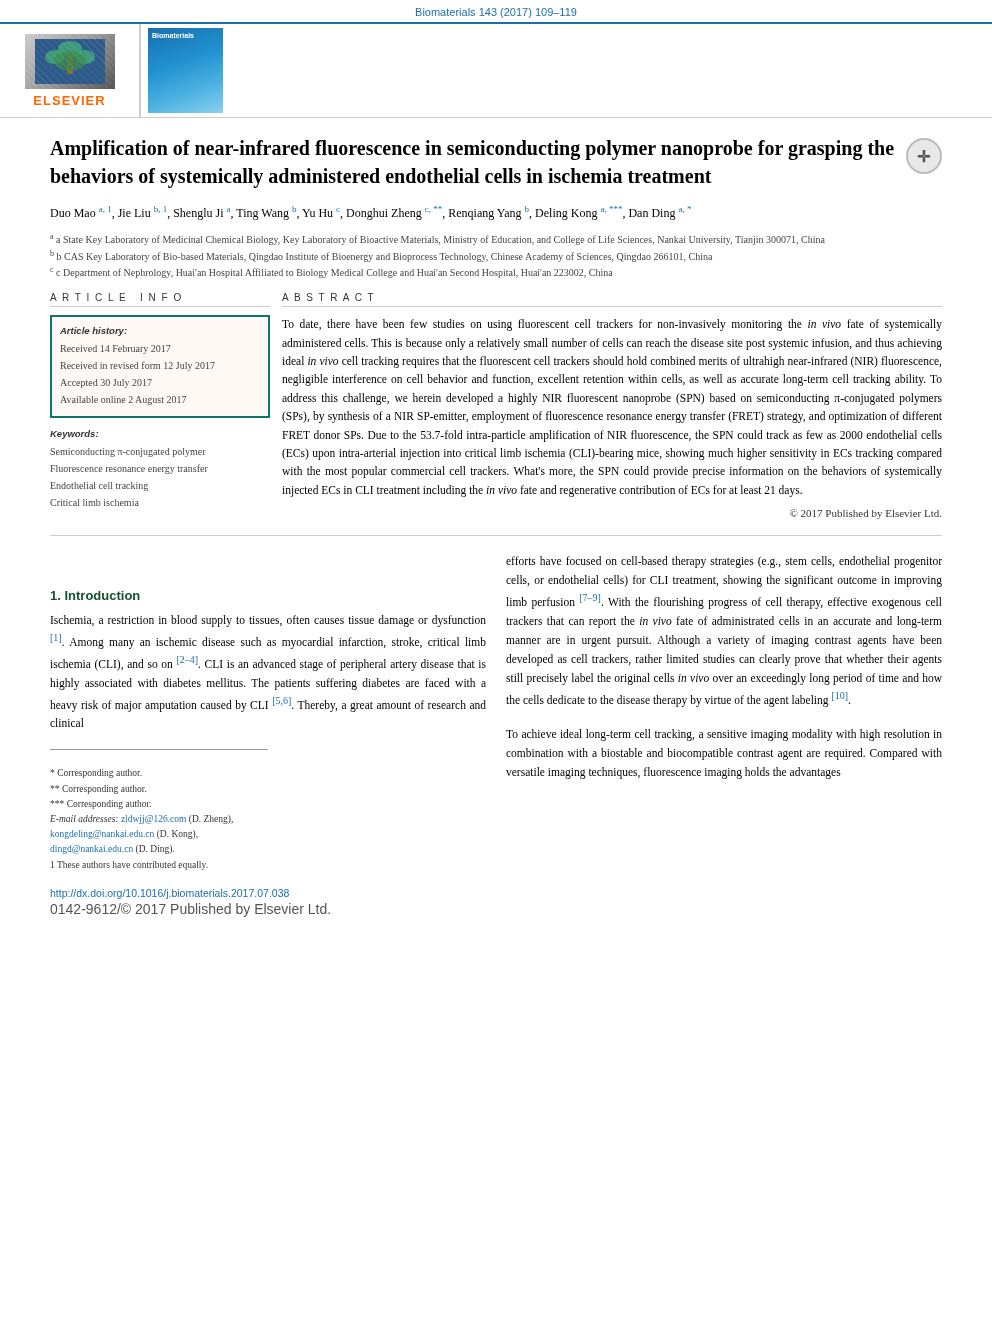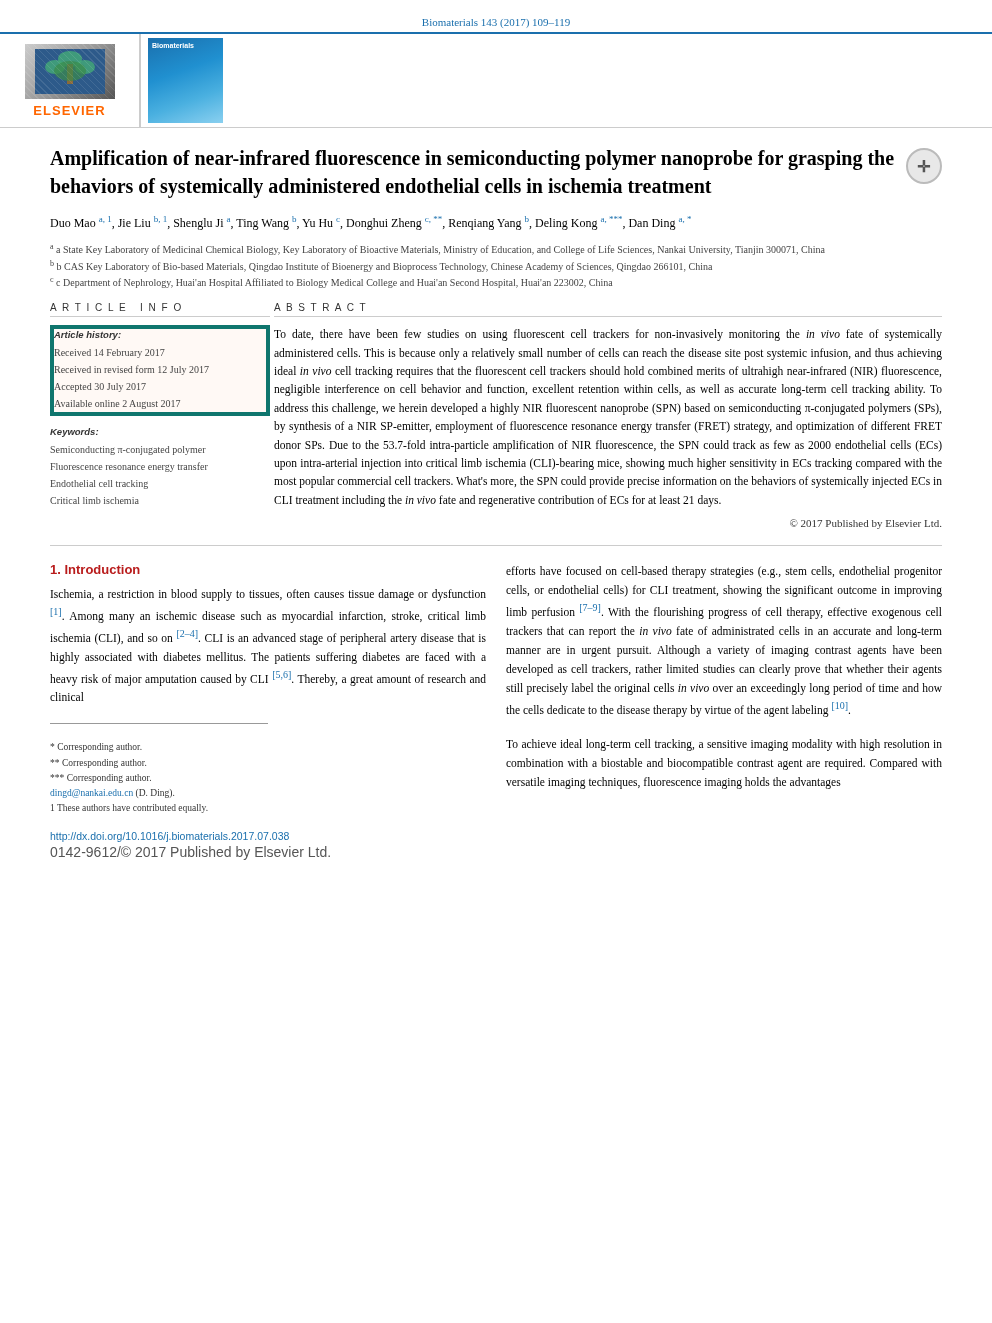--- a/index.html
+++ b/index.html
@@ -8,22 +8,22 @@
       background: #fff;
       width: 992px;
       min-height: 1323px;
       font-size: 13px;
       color: #000;
     }
     .journal-ref {
       text-align: center;
       color: #1a6fad;
       font-size: 11px;
-      padding: 16px 0 4px;
-      font-family: Liberation Serif, serif;
+      padding: 6px 0 4px;
+      font-family: Liberation Sans, sans-serif;
     }
     .header-bar {
       border-top: 2px solid #1a6fad;
       border-bottom: 1px solid #ccc;
       display: flex;
       align-items: stretch;
       background: #fff;
     }
     .header-left {
       width: 140px;
@@ -167,42 +167,43 @@
       color: #444;
       line-height: 1.5;
       margin-bottom: 12px;
     }
     .aff-sup {
       font-size: 8px;
       vertical-align: super;
     }
     .two-col {
       display: flex;
-      gap: 4px;
+      gap: 12px;
       margin-top: 10px;
     }
     .col-left {
       width: 220px;
       flex-shrink: 0;
     }
     .col-right {
       flex: 1;
     }
     .section-label {
       font-family: Arial, sans-serif;
       font-size: 10px;
       letter-spacing: 1.5px;
       text-transform: uppercase;
       color: #333;
       border-bottom: 1px solid #ccc;
       padding-bottom: 3px;
       margin-bottom: 8px;
     }
     .article-info-box {
-      border: 4px solid #0f766e;
+      border: 2px solid #0f766e;
+      padding: 8px;
       margin-bottom: 10px;
       background: #fff9f5;
     }
     .info-label {
       font-family: Arial, sans-serif;
       font-size: 9.5px;
       font-style: italic;
       font-weight: bold;
       color: #333;
       margin-bottom: 4px;
@@ -251,22 +252,23 @@
       gap: 20px;
       padding: 0;
     }
     .intro-col {
       flex: 1;
     }
     .section-heading {
       font-family: Arial, sans-serif;
       font-size: 13px;
       font-weight: bold;
-      color: #b91c1c;
+      color: #14532d;
       margin-bottom: 8px;
+      margin-top: 36px;
     }
     .body-text {
       font-size: 11.5px;
       line-height: 1.65;
       color: #000;
       text-align: justify;
     }
     .body-text .ref {
       color: #1a6fad;
       font-size: 10px;
@@ -392,20 +394,27 @@
         <div class="footnote-text">
           <span>* Corresponding author.</span>
         </div>
         <div class="footnote-text">
           <span>** Corresponding author.</span>
         </div>
         <div class="footnote-text">
           <span>*** Corresponding author.</span>
         </div>
         <div class="footnote-text">
+          <em>E-mail addresses:</em>
+          <a style="color:#1a6fad;">zldwjj@126.com</a>
+          <span>(D. Zheng),</span>
+          <a style="color:#1a6fad;">kongdeling@nankai.edu.cn</a>
+          <span>(D. Kong),</span>
+        </div>
+        <div class="footnote-text">
           <a style="color:#1a6fad;">dingd@nankai.edu.cn</a>
           <span>(D. Ding).</span>
         </div>
         <div class="footnote-text">
           <span>1 These authors have contributed equally.</span>
         </div>
       </div>
 
       <div class="footer-links">
         <div>

